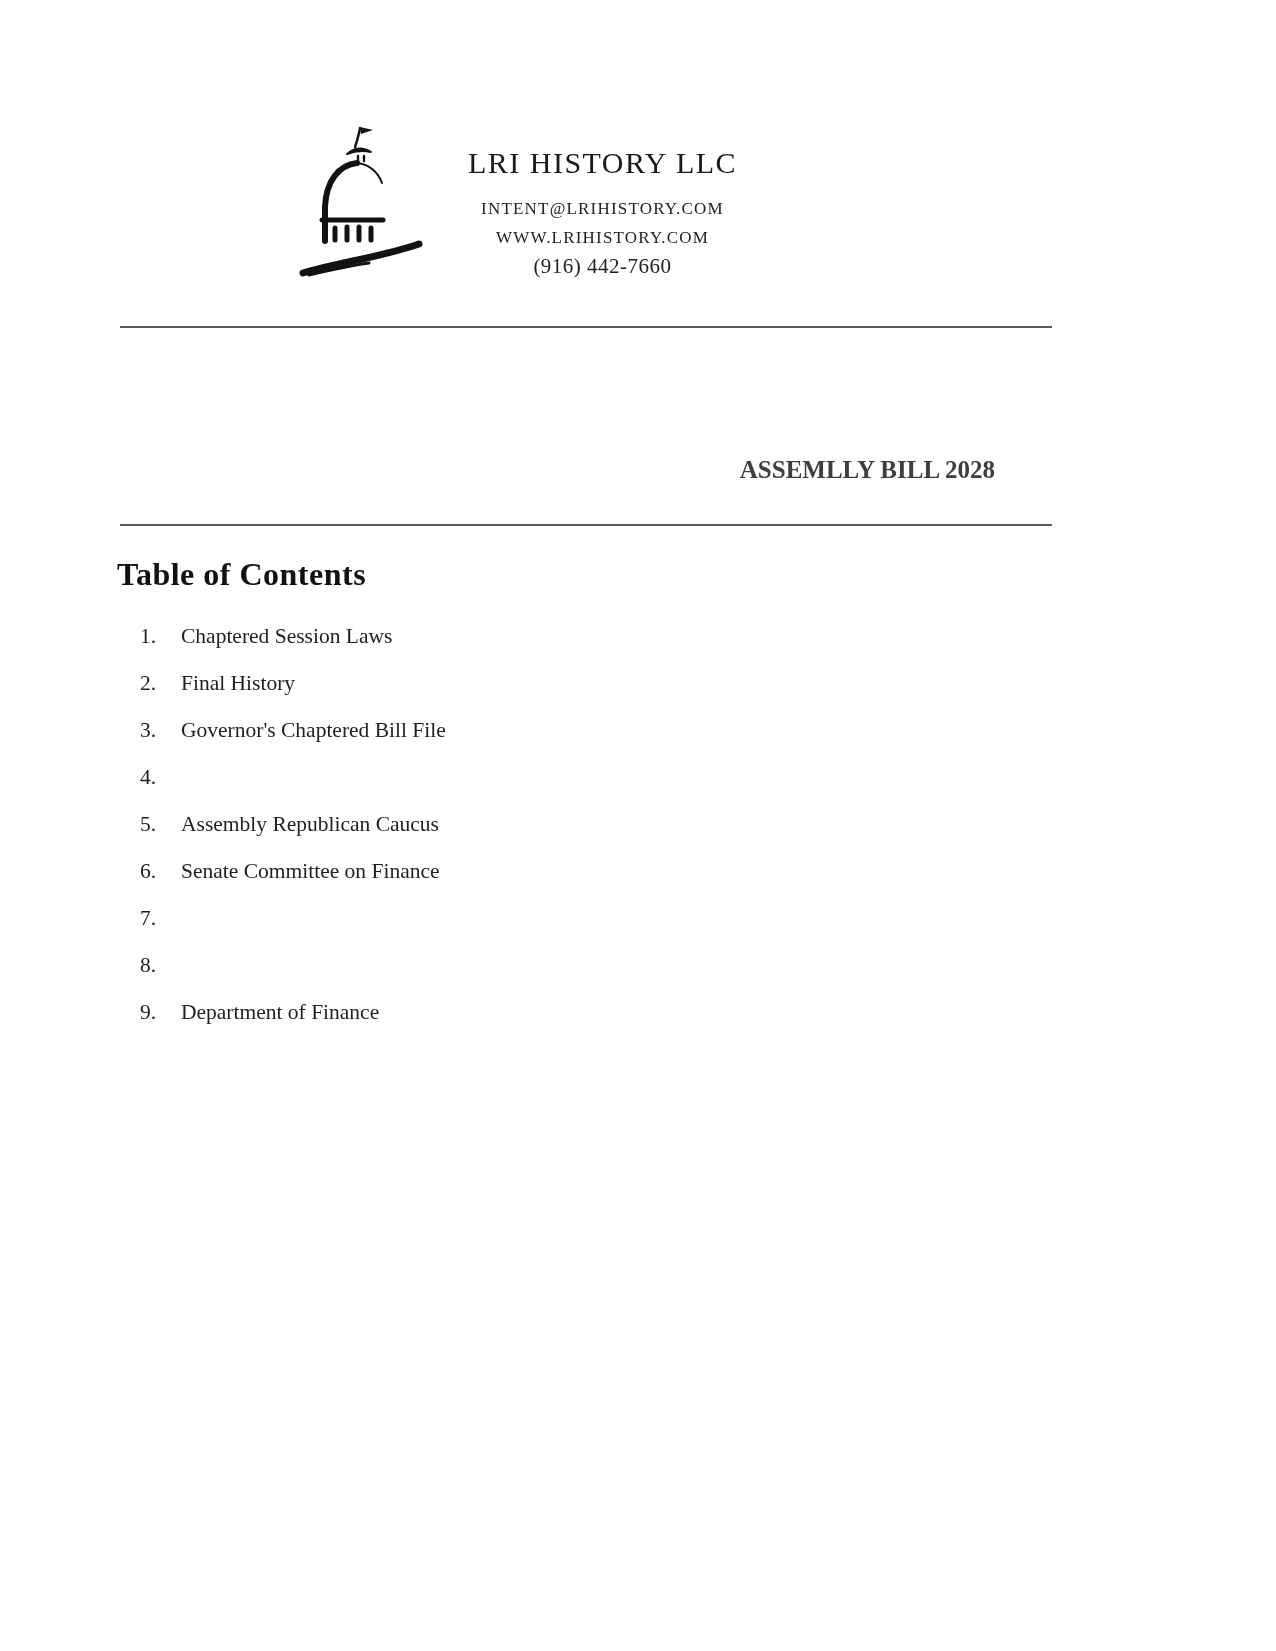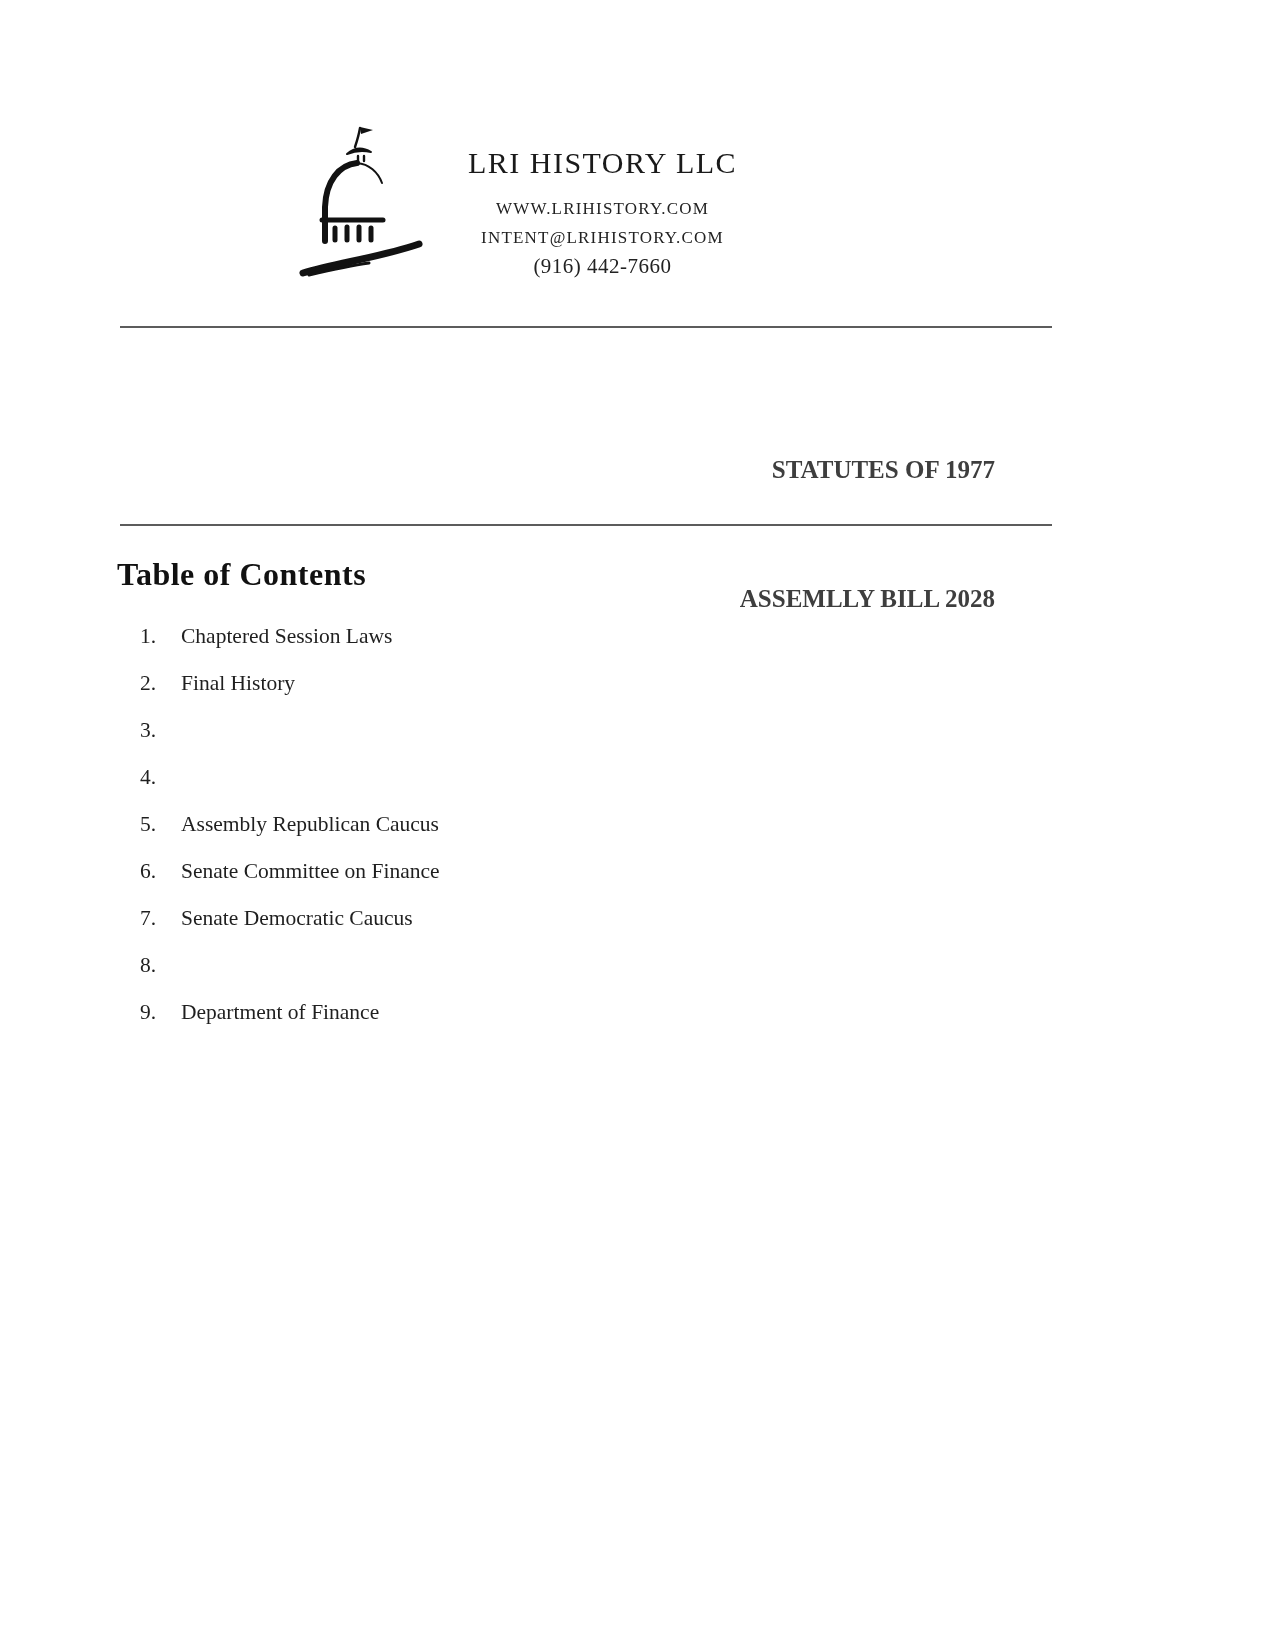--- a/index.html
+++ b/index.html
@@ -134,62 +134,61 @@
       <path d="M64,104 L64,117" stroke-width="5"></path>
       <path d="M76,105 L76,117" stroke-width="5"></path>
 
       <path d="M8,150 C42,140 86,134 124,121" stroke-width="7"></path>
       <path d="M14,152 C40,146 60,142 74,140" stroke-width="3"></path>
     </svg>
   </div>
 
   <div class="company-block">
     <div class="company-name">LRI HISTORY LLC</div>
+    <div class="company-contact">INTENT@LRIHISTORY.COM</div>
     <div class="company-contact">WWW.LRIHISTORY.COM</div>
-    <div class="company-contact">INTENT@LRIHISTORY.COM</div>
     <div class="company-phone">(916) 442-7660</div>
   </div>
 
   <div class="rule rule-top"></div>
 
   <div class="title-block">
-    <div>STATUTES OF 1977</div>
     <div>ASSEMLLY BILL 2028</div>
   </div>
 
   <div class="rule rule-bottom"></div>
 
   <div class="toc-heading">Table of Contents</div>
 
   <div class="toc-list">
     <div class="toc-row">
       <span class="toc-num">1.</span>
       <span class="toc-label">Chaptered Session Laws</span>
     </div>
     <div class="toc-row">
       <span class="toc-num">2.</span>
       <span class="toc-label">Final History</span>
     </div>
     <div class="toc-row">
       <span class="toc-num">3.</span>
+      <span class="toc-label">Governor's Chaptered Bill File</span>
     </div>
     <div class="toc-row">
       <span class="toc-num">4.</span>
     </div>
     <div class="toc-row">
       <span class="toc-num">5.</span>
       <span class="toc-label">Assembly Republican Caucus</span>
     </div>
     <div class="toc-row">
       <span class="toc-num">6.</span>
       <span class="toc-label">Senate Committee on Finance</span>
     </div>
     <div class="toc-row">
       <span class="toc-num">7.</span>
-      <span class="toc-label">Senate Democratic Caucus</span>
     </div>
     <div class="toc-row">
       <span class="toc-num">8.</span>
     </div>
     <div class="toc-row">
       <span class="toc-num">9.</span>
       <span class="toc-label">Department of Finance</span>
     </div>
   </div>
 

